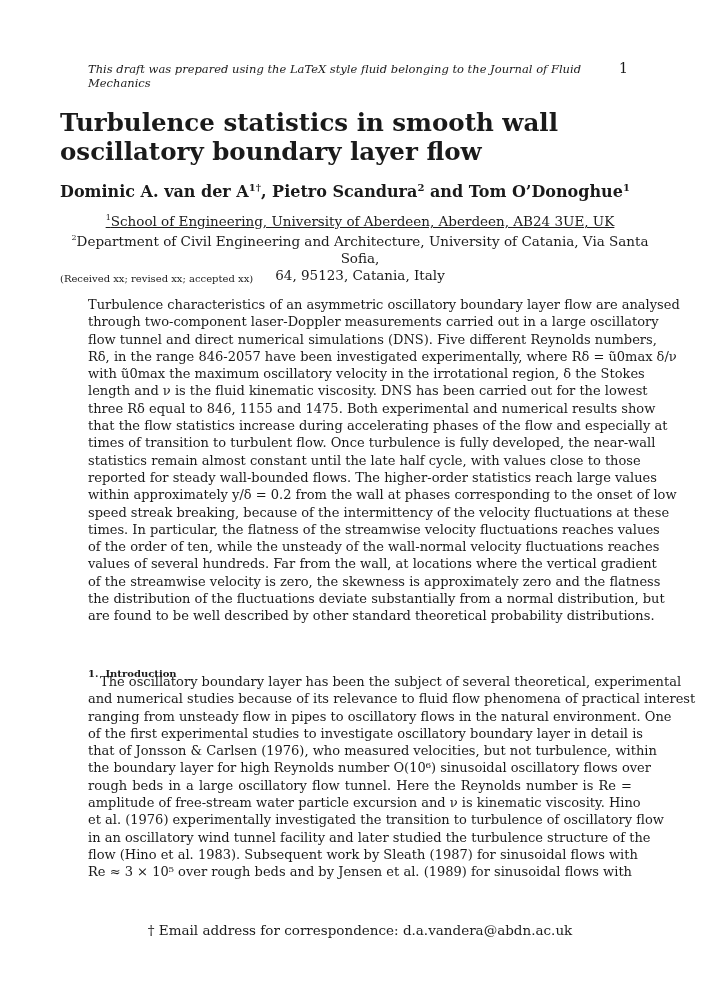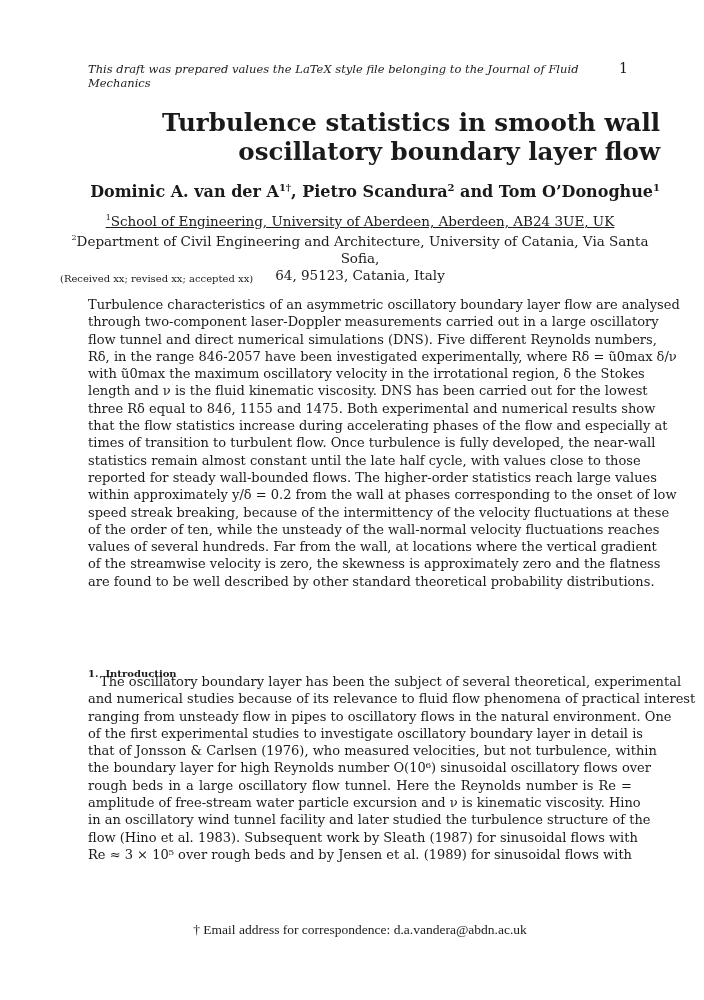--- a/index.html
+++ b/index.html
@@ -2,44 +2,44 @@
 <html><head>
 <meta charset="utf-8">
 <style>
   html, body { margin:0; padding:0; background:#ffffff; }
   body { width:704px; height:1000px; position:relative; overflow:hidden;
          font-family:"DejaVu Serif", "Liberation Serif", serif; color:#1a1a1a; }
   #header { position:absolute; top:62px; left:88px; width:548px; height:18px;
             font-size:11.5px; font-style:italic; }
   #header .htext { position:absolute; left:0; top:0; }
   #header .pnum { position:absolute; right:8px; top:-2px; font-style:normal; font-size:14px; }
-  #title { position:absolute; top:108px; left:60px; width:600px; text-align:right;
+  #title { position:absolute; top:108px; left:60px; width:600px; text-align:left;
            font-weight:bold; font-size:24.5px; line-height:29px; }
-  #authors { position:absolute; top:182px; left:60px; width:600px; text-align:right;
+  #authors { position:absolute; top:182px; left:60px; width:600px; text-align:left;
              font-weight:bold; font-size:16px; }
   #authors sup { font-size:10px; }
   .aff { position:absolute; left:70px; width:580px; text-align:center; font-size:13.5px; line-height:17px; }
   .aff sup { font-size:8px; }
   #aff1 { top:209px;text-decoration:underline; }
   #aff2 { top:229px; }
   #received { position:absolute; top:273px; left:60px; width:600px; text-align:left; font-size:10px; }
   .para { position:absolute; left:88px; width:544px; font-size:13px; }
   .para .ln { display:block; height:17.3px; line-height:17.3px; text-align:justify; text-align-last:justify; white-space:nowrap; overflow:visible; }
   .para .ln.last { text-align-last:left; }
   .para .ln.indent { text-indent:12px; }
   #abstract { top:296px; }
   #intro-heading { position:absolute; top:668px; left:88px; font-weight:bold; font-size:10px; }
   #intro { top:673px; }
-  #footnote { position:absolute; top:922px; left:60px; width:600px; text-align:center; font-size:13.5px;font-family:Liberation Serif, serif; }
+  #footnote { position:absolute; top:922px; left:60px; width:600px; text-align:center; font-size:13.5px; }
 </style>
 </head>
 <body>
 
 <div id="header">
-  <span class="htext">This draft was prepared values the LaTeX style file belonging to the Journal of Fluid Mechanics</span>
+  <span class="htext">This draft was prepared using the LaTeX style fluid belonging to the Journal of Fluid Mechanics</span>
   <span class="pnum">1</span>
 </div>
 
 <div id="title">
   <div>Turbulence statistics in smooth wall</div>
   <div>oscillatory boundary layer flow</div>
 </div>
 
 <div id="authors">
   <span>Dominic A. van der A</span><sup>1†</sup><span>, Pietro Scandura</span><sup>2</sup><span> and Tom O’Donoghue</span><sup>1</sup>
@@ -62,38 +62,41 @@
     <span class="ln">Rδ, in the range 846-2057 have been investigated experimentally, where Rδ = ũ0max δ/ν</span>
     <span class="ln">with ũ0max the maximum oscillatory velocity in the irrotational region, δ the Stokes</span>
     <span class="ln">length and ν is the fluid kinematic viscosity. DNS has been carried out for the lowest</span>
     <span class="ln">three Rδ equal to 846, 1155 and 1475. Both experimental and numerical results show</span>
     <span class="ln">that the flow statistics increase during accelerating phases of the flow and especially at</span>
     <span class="ln">times of transition to turbulent flow. Once turbulence is fully developed, the near-wall</span>
     <span class="ln">statistics remain almost constant until the late half cycle, with values close to those</span>
     <span class="ln">reported for steady wall-bounded flows. The higher-order statistics reach large values</span>
     <span class="ln">within approximately y/δ = 0.2 from the wall at phases corresponding to the onset of low</span>
     <span class="ln">speed streak breaking, because of the intermittency of the velocity fluctuations at these</span>
+    <span class="ln">times. In particular, the flatness of the streamwise velocity fluctuations reaches values</span>
     <span class="ln">of the order of ten, while the unsteady of the wall-normal velocity fluctuations reaches</span>
     <span class="ln">values of several hundreds. Far from the wall, at locations where the vertical gradient</span>
     <span class="ln">of the streamwise velocity is zero, the skewness is approximately zero and the flatness</span>
+    <span class="ln">the distribution of the fluctuations deviate substantially from a normal distribution, but</span>
     <span class="ln last">are found to be well described by other standard theoretical probability distributions.</span>
   </div>
 
 <div id="intro-heading">
   <span>1.</span>&nbsp;
   <span>Introduction</span>
 </div>
 
 <div id="intro" class="para">
     <span class="ln indent">The oscillatory boundary layer has been the subject of several theoretical, experimental</span>
     <span class="ln">and numerical studies because of its relevance to fluid flow phenomena of practical interest</span>
     <span class="ln">ranging from unsteady flow in pipes to oscillatory flows in the natural environment. One</span>
     <span class="ln">of the first experimental studies to investigate oscillatory boundary layer in detail is</span>
     <span class="ln">that of Jonsson &amp; Carlsen (1976), who measured velocities, but not turbulence, within</span>
     <span class="ln">the boundary layer for high Reynolds number O(10⁶) sinusoidal oscillatory flows over</span>
     <span class="ln">rough beds in a large oscillatory flow tunnel. Here the Reynolds number is Re =</span>
     <span class="ln">amplitude of free-stream water particle excursion and ν is kinematic viscosity. Hino</span>
+    <span class="ln">et al. (1976) experimentally investigated the transition to turbulence of oscillatory flow</span>
     <span class="ln">in an oscillatory wind tunnel facility and later studied the turbulence structure of the</span>
     <span class="ln">flow (Hino et al. 1983). Subsequent work by Sleath (1987) for sinusoidal flows with</span>
     <span class="ln">Re ≈ 3 × 10⁵ over rough beds and by Jensen et al. (1989) for sinusoidal flows with</span>
   </div>
 
 <div id="footnote">† Email address for correspondence: d.a.vandera@abdn.ac.uk</div>
 
 </body></html>

